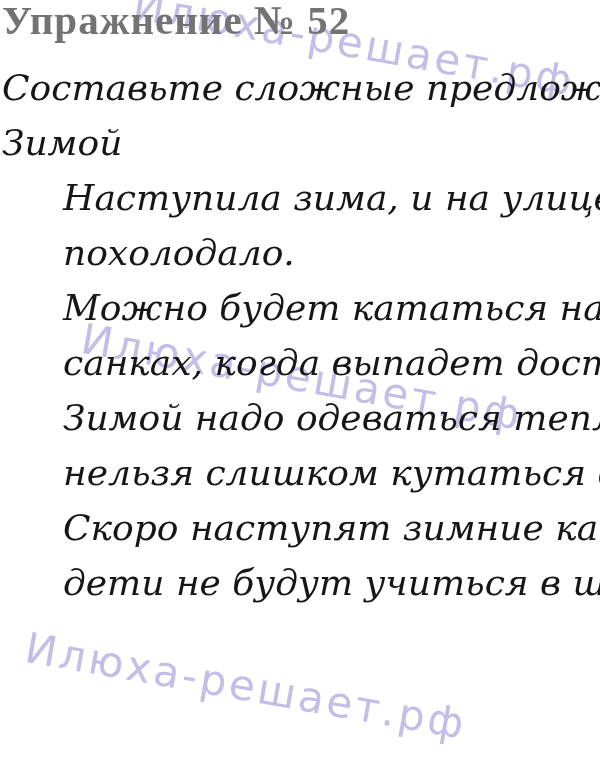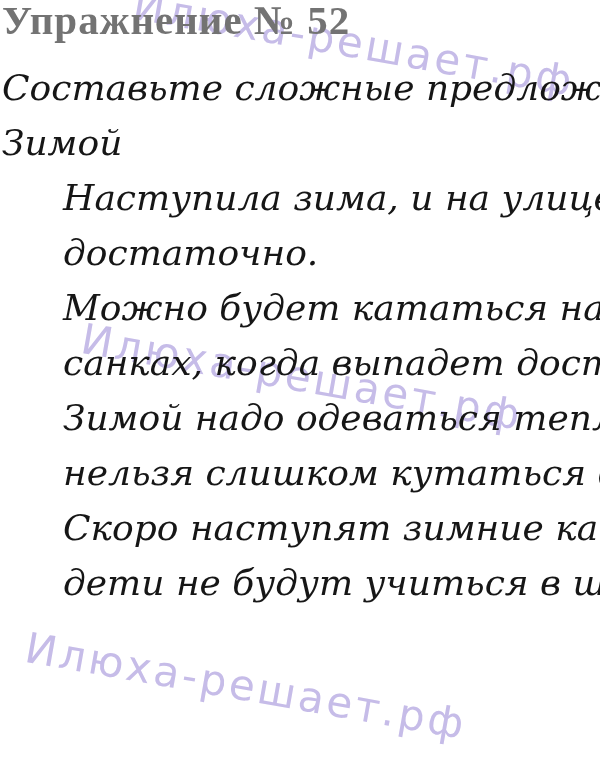--- a/index.html
+++ b/index.html
@@ -75,21 +75,21 @@
 
   <h1 class="title">Упражнение № 52</h1>
 
   <div class="content">
 
     <div class="line">Составьте сложные предложения по</div>
 
     <div class="line">Зимой</div>
 
     <div class="line indent">Наступила зима, и на улице</div>
-    <div class="line indent">достаточно.</div>
+    <div class="line indent">похолодало.</div>
 
     <div class="line indent">Можно будет кататься на лыжах и</div>
     <div class="line indent">санках, когда выпадет достаточно</div>
 
     <div class="line indent">Зимой надо одеваться тепло, но</div>
     <div class="line indent">нельзя слишком кутаться в</div>
 
     <div class="line indent">Скоро наступят зимние каникулы,</div>
     <div class="line indent">дети не будут учиться в школе.</div>
 

